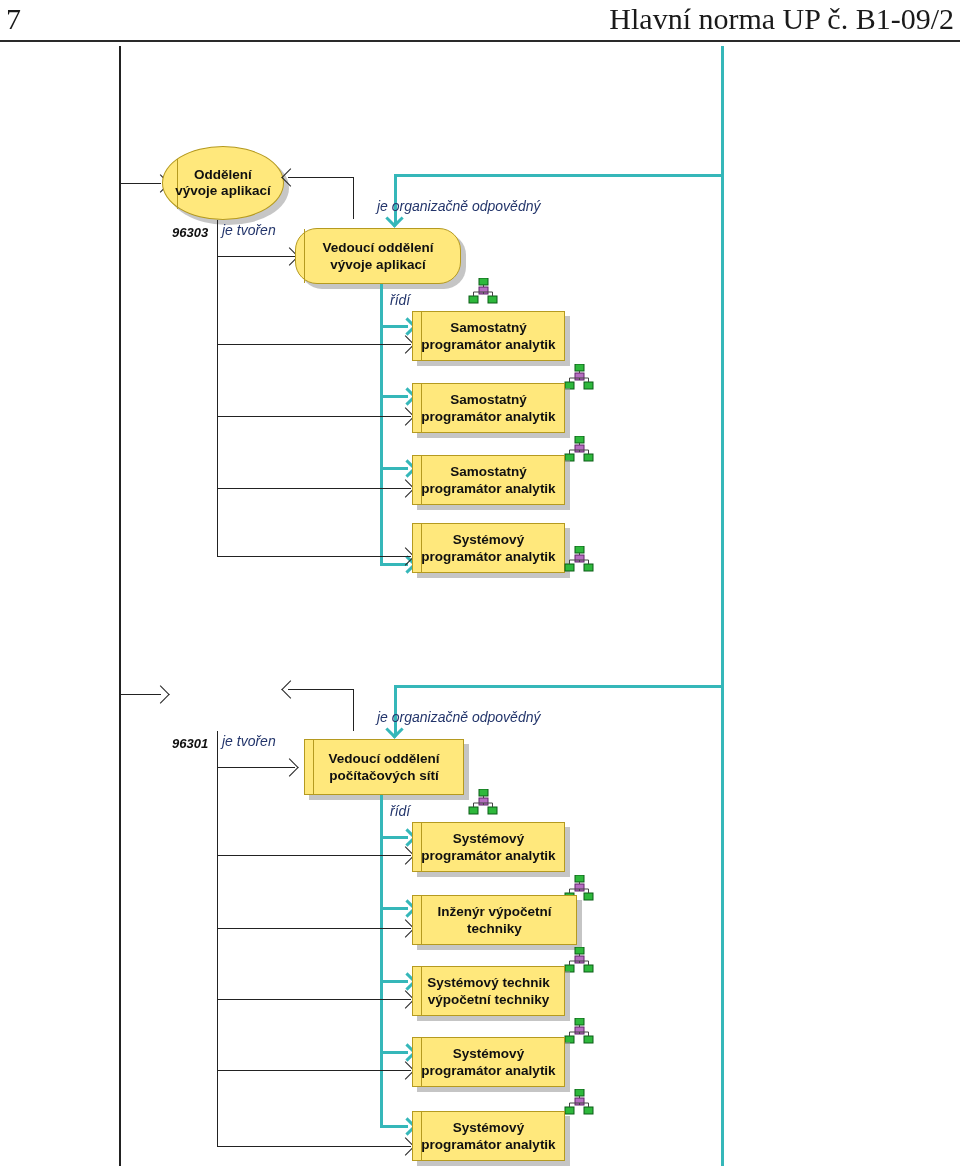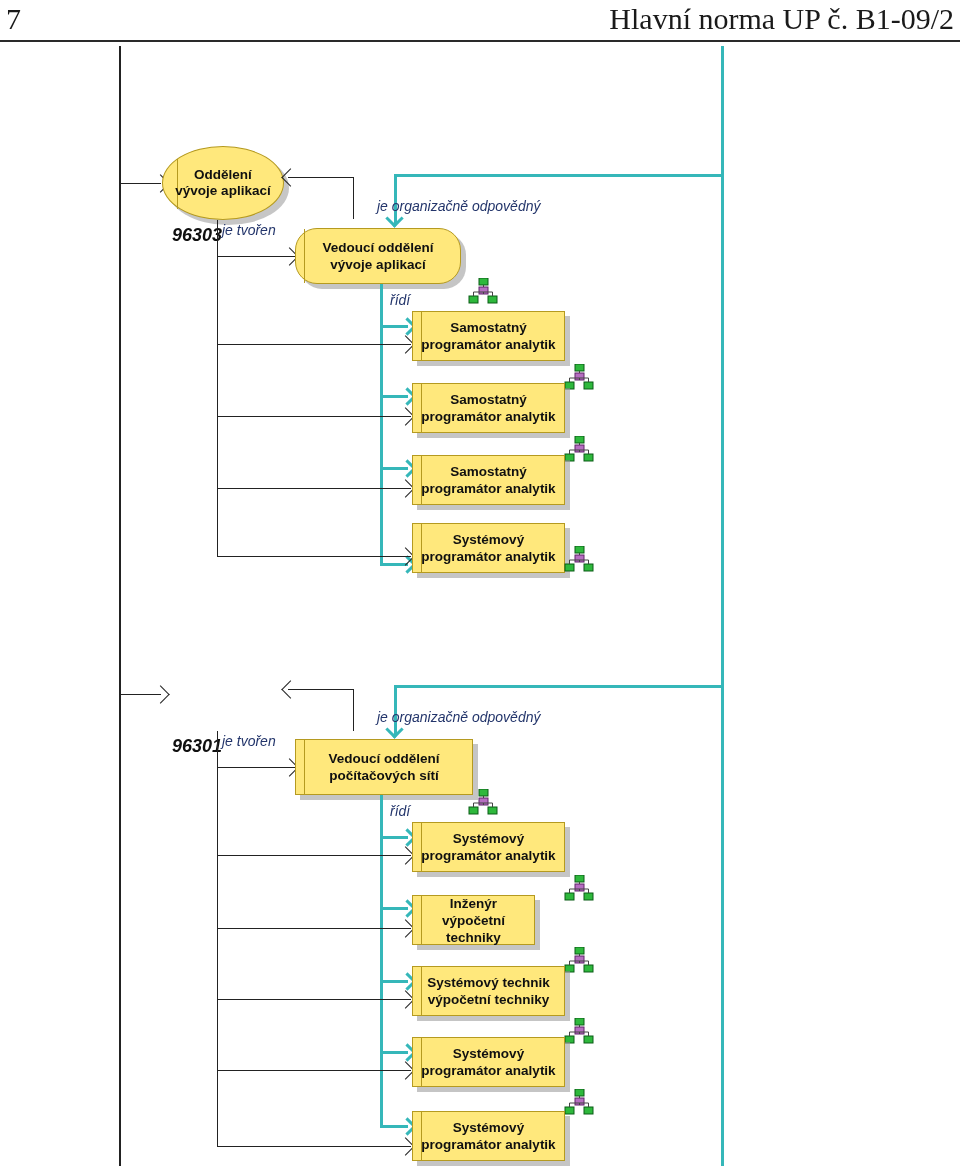--- a/index.html
+++ b/index.html
@@ -175,21 +175,21 @@
   
   .rel-label {
     position: absolute;
     font-size: 14px;
     font-style: italic;
     color: #23356b;
     white-space: nowrap;
   }
   .code-label {
     position: absolute;
-    font-size: 18px;
+    font-size: 13px;
     font-style: italic;
     font-weight: bold;
     color: #101010;
     white-space: nowrap;
   }
 
   
   .org-icon {
     position: absolute;
     width: 34px; height: 26px;
@@ -323,21 +323,21 @@
   <div class="arrow-black-left" style="left:284px; top:637px;"></div>
 
   <div class="code-label" style="left:172px; top:690px;">96301</div>
   <div class="rel-label" style="left:222px; top:687px;">je tvořen</div>
 
   <div class="vline-black" style="left:217px; top:685px; height:416px;"></div>
 
   <div class="hline-black" style="left:217px; top:721px; width:78px;"></div>
   <div class="arrow-black-right" style="left:283px; top:715px;"></div>
 
-  <div class="role-box" style="left:295px; top:693px; width:178px; height:56px;">
+  <div class="role-box" style="left:304px; top:693px; width:160px; height:56px;">
     <span class="tab-line"></span>
     <span class="role-label">Vedoucí oddělení počítačových sítí</span>
   </div>
 
   <div class="hline-teal" style="left:394px; top:639px; width:328px;"></div>
   <div class="vline-teal" style="left:394px; top:639px; height:50px;"></div>
   <div class="arrow-teal-down" style="left:388px; top:677px;"></div>
   <div class="rel-label" style="left:377px; top:663px;">je organizačně odpovědný</div>
 
   <div class="vline-teal" style="left:380px; top:749px; height:333px;"></div>
@@ -367,21 +367,21 @@
       <rect x="13" y="9" width="9" height="7" fill="#b66ec1" stroke="#60256b" stroke-width="1"></rect>
       <rect x="3" y="18" width="9" height="7" fill="#2eb83c" stroke="#0a5c16" stroke-width="1"></rect>
       <rect x="22" y="18" width="9" height="7" fill="#2eb83c" stroke="#0a5c16" stroke-width="1"></rect>
       <path d="M17.5 7 L17.5 9 M7.5 18 L7.5 14 L26.5 14 L26.5 18 M17.5 16 L17.5 14" stroke="#444" stroke-width="1" fill="none"></path>
     </svg>
   </div>
   <div class="hline-teal" style="left:380px; top:861px; width:28px;"></div>
   <div class="arrow-teal-right" style="left:401px; top:856px;"></div>
   <div class="hline-black" style="left:217px; top:882px; width:194px;"></div>
   <div class="arrow-black-right" style="left:399px; top:876px;"></div>
-  <div class="role-box" style="left:412px; top:849px; width:123px; height:50px;text-align:center;">
+  <div class="role-box" style="left:412px; top:849px; width:165px; height:50px;text-align:center;">
     <span class="tab-line"></span>
     <span class="role-label">Inženýr výpočetní techniky</span>
   </div>
 
   <div class="org-icon" style="left:562px; top:901px;">
     <svg width="34" height="26" viewBox="0 0 34 26">
       <rect x="13" y="0" width="9" height="7" fill="#2eb83c" stroke="#0a5c16" stroke-width="1"></rect>
       <rect x="13" y="9" width="9" height="7" fill="#b66ec1" stroke="#60256b" stroke-width="1"></rect>
       <rect x="3" y="18" width="9" height="7" fill="#2eb83c" stroke="#0a5c16" stroke-width="1"></rect>
       <rect x="22" y="18" width="9" height="7" fill="#2eb83c" stroke="#0a5c16" stroke-width="1"></rect>

